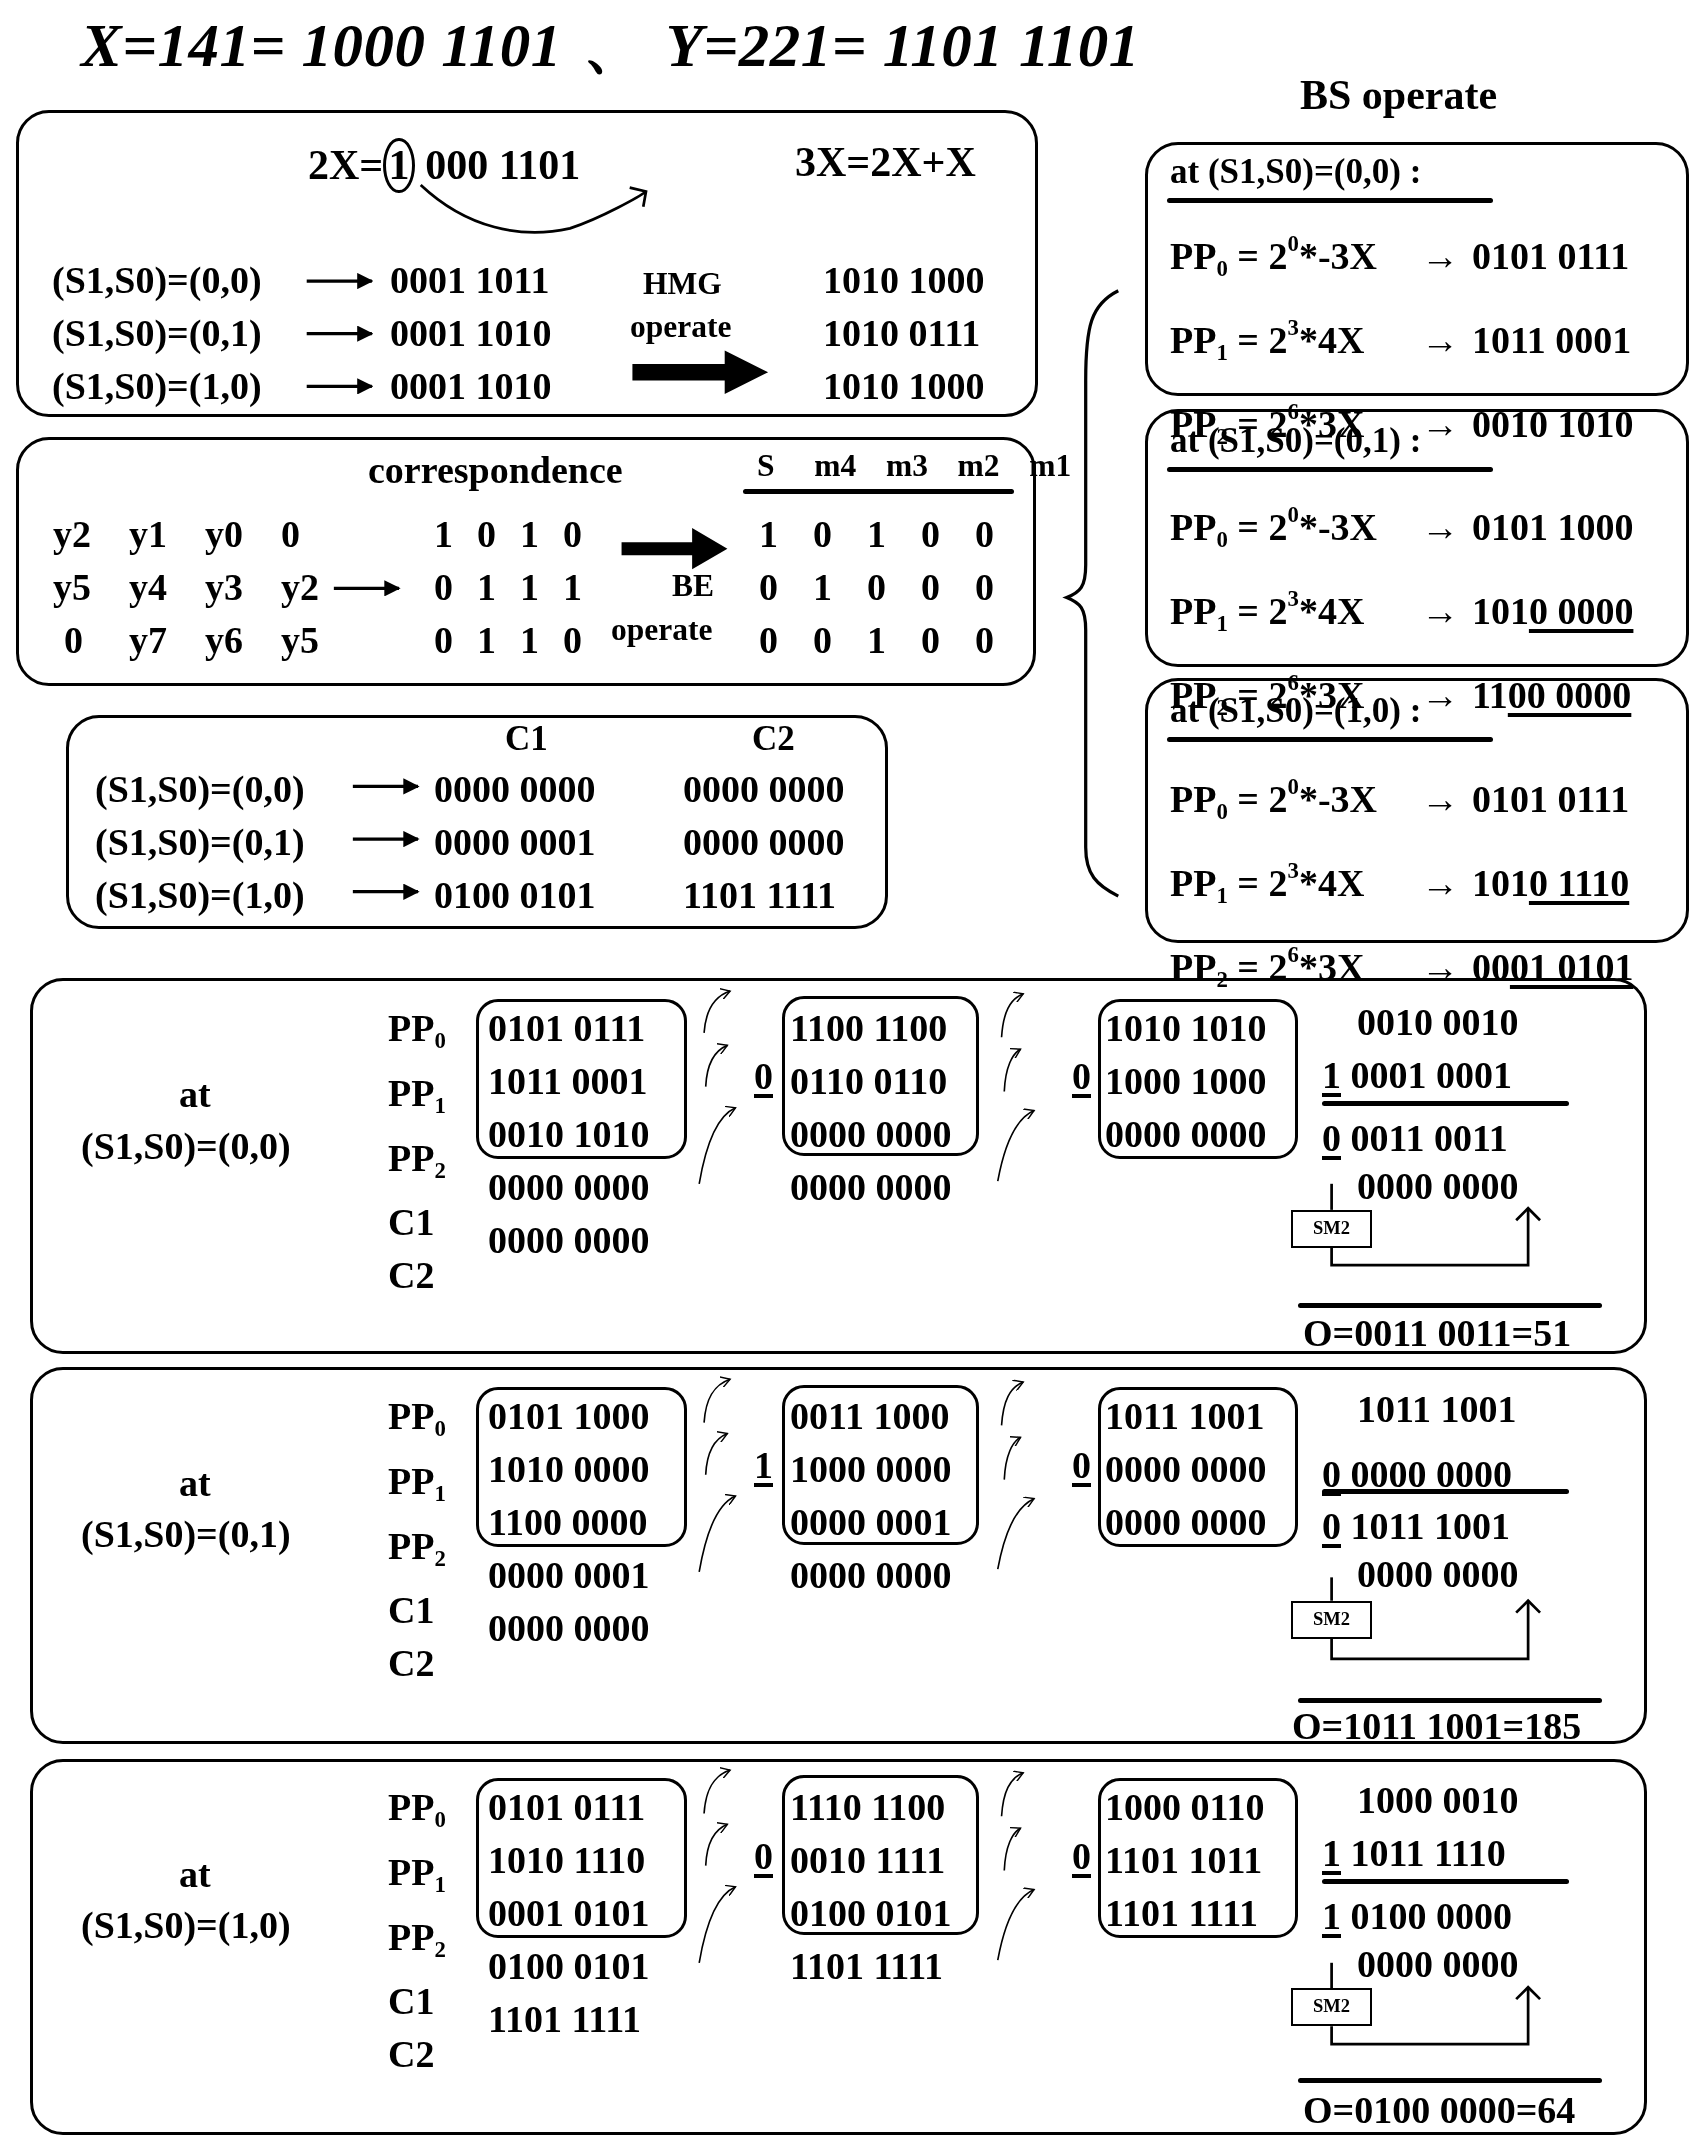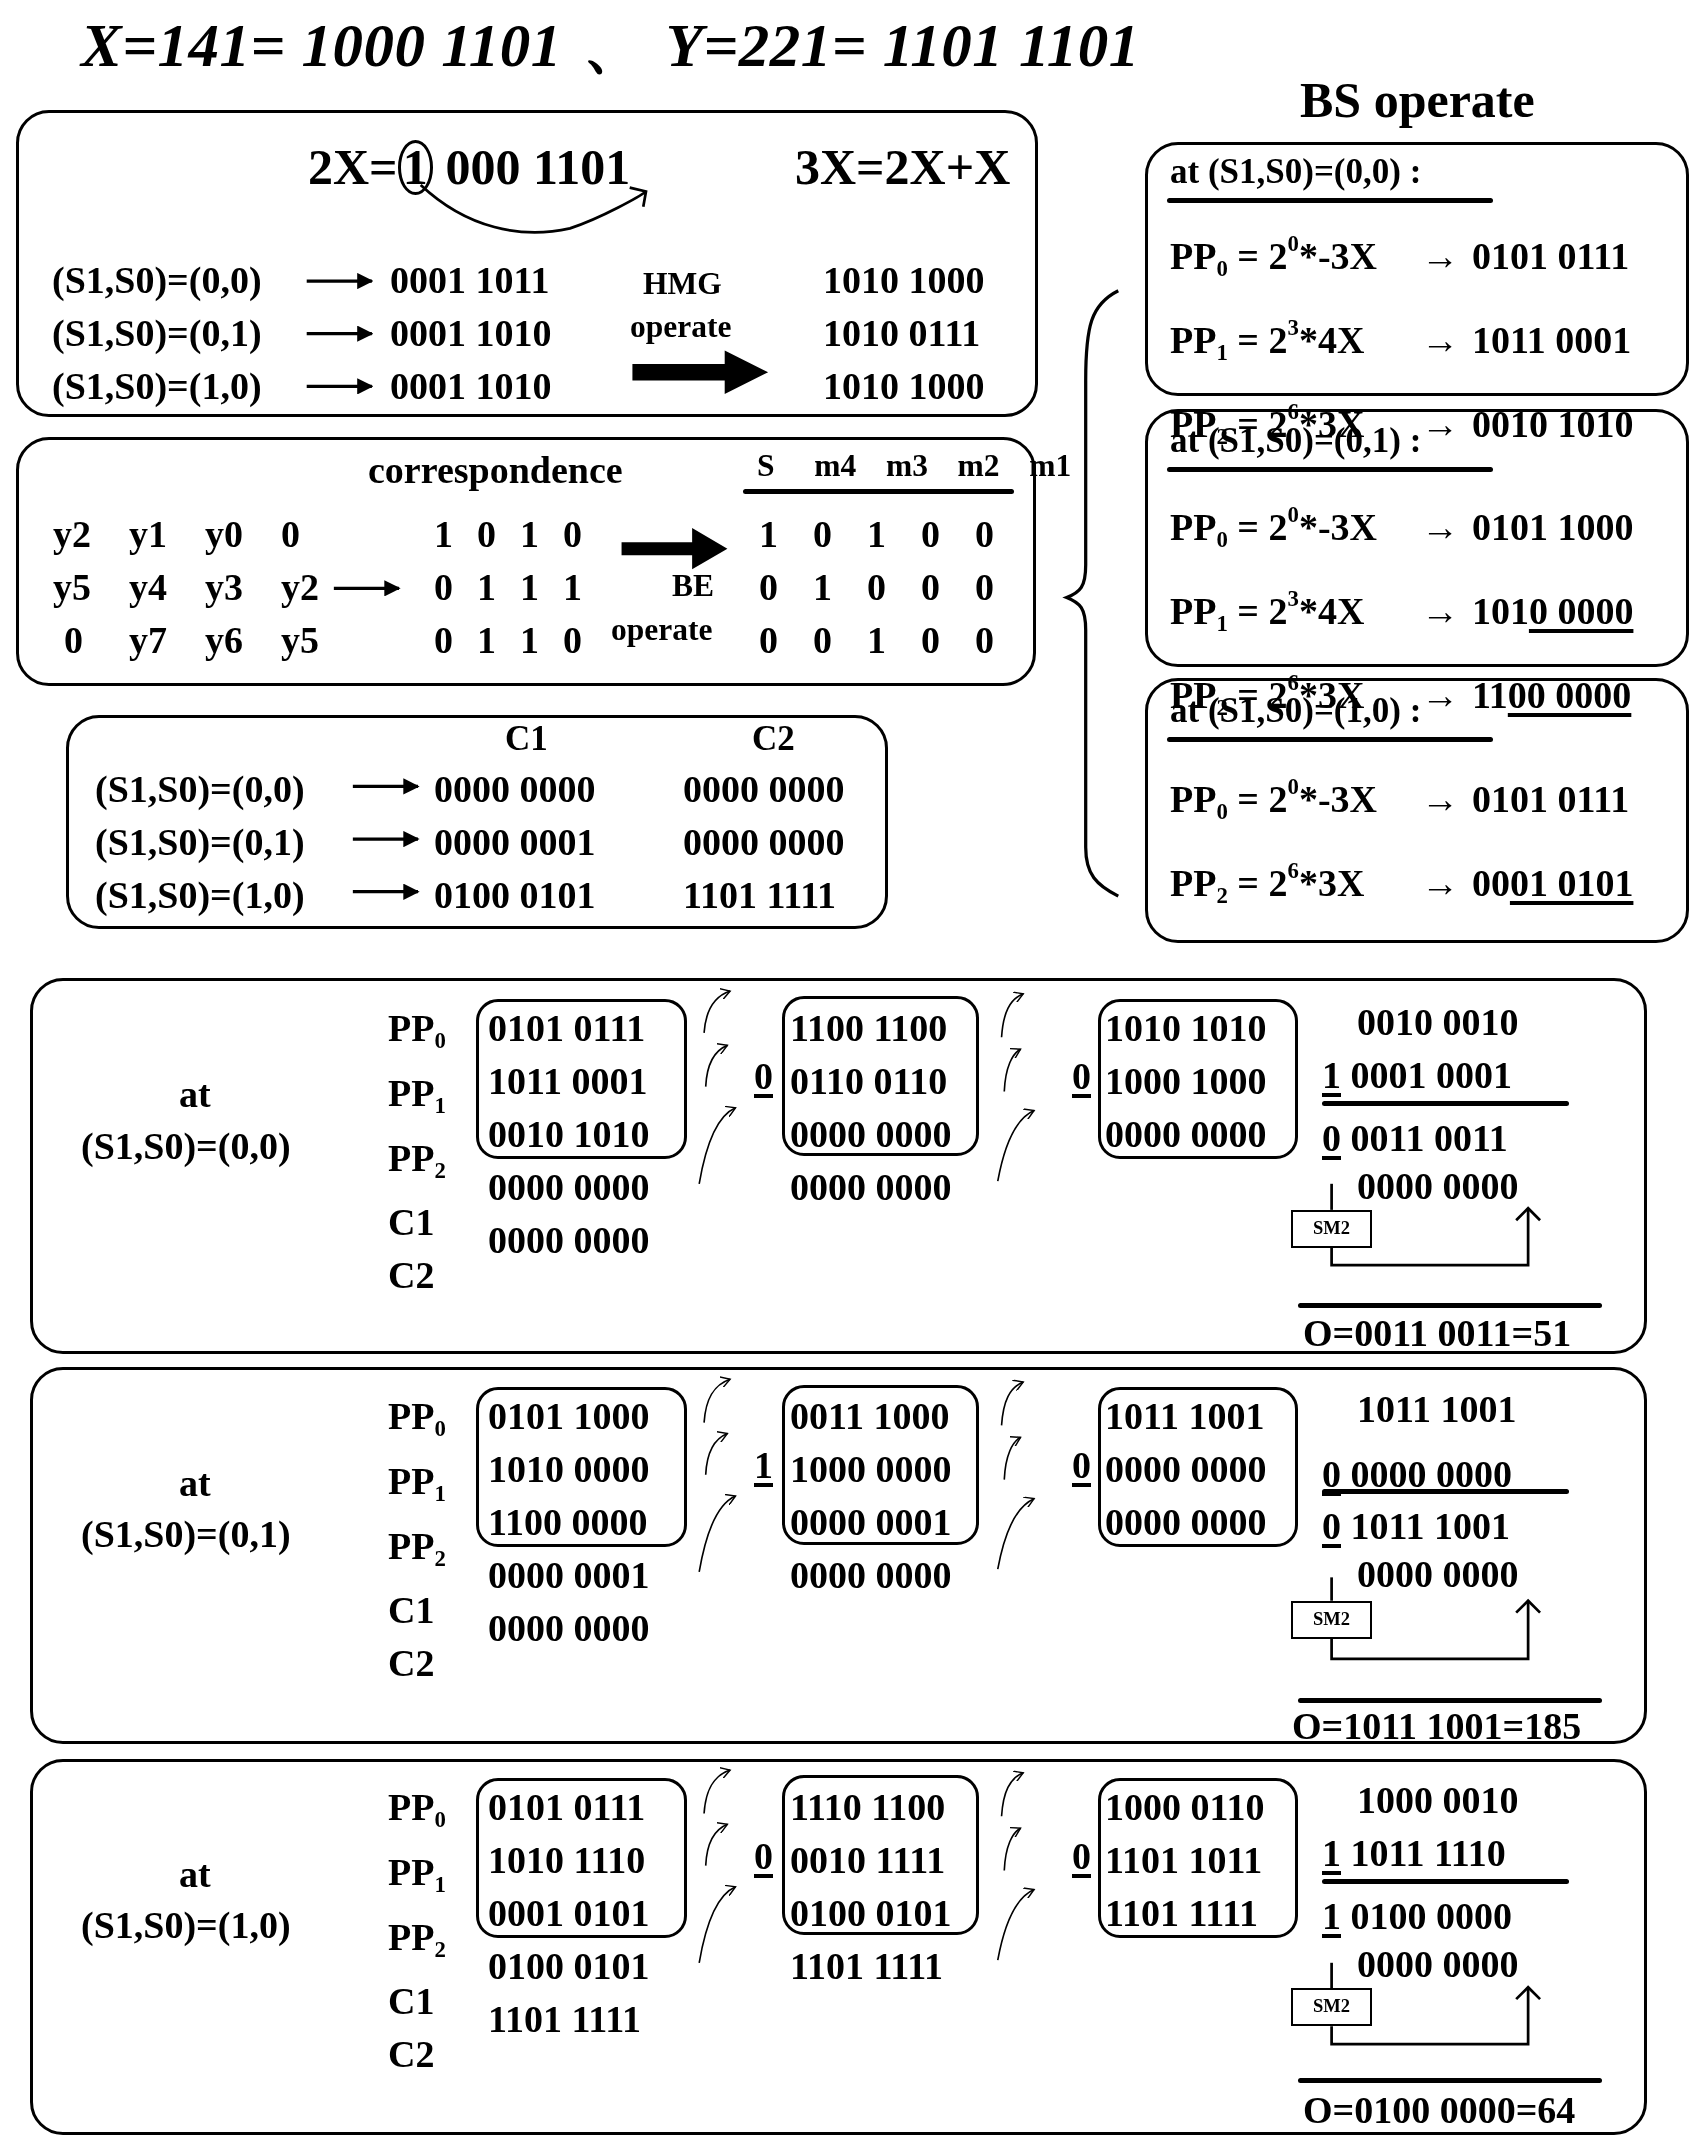--- a/index.html
+++ b/index.html
@@ -2,21 +2,21 @@
 <html style="font-size:8.7px"><head>
 <meta charset="utf-8">
 <style>
   html, body { margin:0; padding:0; background:#ffffff; }
   body { width:1704px; height:2151px; position:relative; overflow:hidden;
          font-family:"Liberation Serif","DejaVu Serif",serif; color:#000; font-weight:bold; }
   .abs { position:absolute; white-space:nowrap; }
   .box { position:absolute; border:3.8px solid #000; border-radius:33px; box-sizing:border-box; }
   .sbox { position:absolute; border:3.3px solid #000; border-radius:22px; box-sizing:border-box; }
   .title { font-style:italic; font-size:61px; letter-spacing:0.5px; }
-  .t78 { font-size:50px; }
+  .t78 { font-size:42px; }
   .t70 { font-size:38px; }
   .t64 { font-size:35px; }
   .t58 { font-size:31.5px; }
   .ul { text-decoration:underline; text-decoration-thickness:4.3px; text-underline-offset:5.4px; }
   sub { font-size:0.6em; vertical-align:-0.3em; }
   sup { font-size:0.6em; vertical-align:0.8em; }
   .hr { position:absolute; background:#000; border-radius:3.3px; }
   .sm2 { position:absolute; border:2.7px solid #000; box-sizing:border-box; font-size:18.5px;
          text-align:center; background:#fff; }
   svg.overlay { position:absolute; left:0; top:0; }
@@ -128,20 +128,21 @@
 <div class="abs t70" style="left:1170px; top:485px; line-height:59px;">
   <div><span>PP</span><sub>0</sub> <span>= 2</span><sup>0</sup><span style="display:inline-block;width:109px">*-3X</span><span style="margin:0 13px">→</span><span>0101 1000</span><span class="ul"></span></div>
   <div><span>PP</span><sub>1</sub> <span>= 2</span><sup>3</sup><span style="display:inline-block;width:109px">*4X</span><span style="margin:0 13px">→</span><span>101</span><span class="ul">0 0000</span></div>
   <div><span>PP</span><sub>2</sub> <span>= 2</span><sup>6</sup><span style="display:inline-block;width:109px">*3X</span><span style="margin:0 13px">→</span><span>11</span><span class="ul">00 0000</span></div>
 </div>
 
 <div class="abs t64" style="left:1170px; top:691px;"><span>at  (S1,S0)=(1,0)</span> <span>:</span></div>
 <div class="hr" style="left:1167px; top:737px; width:326px; height:5.4px;"></div>
 <div class="abs t70" style="left:1170px; top:757px; line-height:59px;">
   <div><span>PP</span><sub>0</sub> <span>= 2</span><sup>0</sup><span style="display:inline-block;width:109px">*-3X</span><span style="margin:0 13px">→</span><span>0101 0111</span><span class="ul"></span></div>
+  <div><span>PP</span><sub>1</sub> <span>= 2</span><sup>3</sup><span style="display:inline-block;width:109px">*4X</span><span style="margin:0 13px">→</span><span>101</span><span class="ul">0 1110</span></div>
   <div><span>PP</span><sub>2</sub> <span>= 2</span><sup>6</sup><span style="display:inline-block;width:109px">*3X</span><span style="margin:0 13px">→</span><span>00</span><span class="ul">01 0101</span></div>
 </div>
 
 <div class="box" style="left:30px; top:978px; width:1617px; height:376px;"></div>
 <div class="abs t70" style="left:179px; top:1072px;">at</div>
 <div class="abs t70" style="left:81px; top:1124px;">(S1,S0)=(0,0)</div>
 <div class="abs t70" style="left:388px; top:1002px; line-height:53px;">
   <div><span>PP</span><sub>0</sub></div>
   <div><span>PP</span><sub>1</sub></div>
   <div><span>PP</span><sub>2</sub></div>

